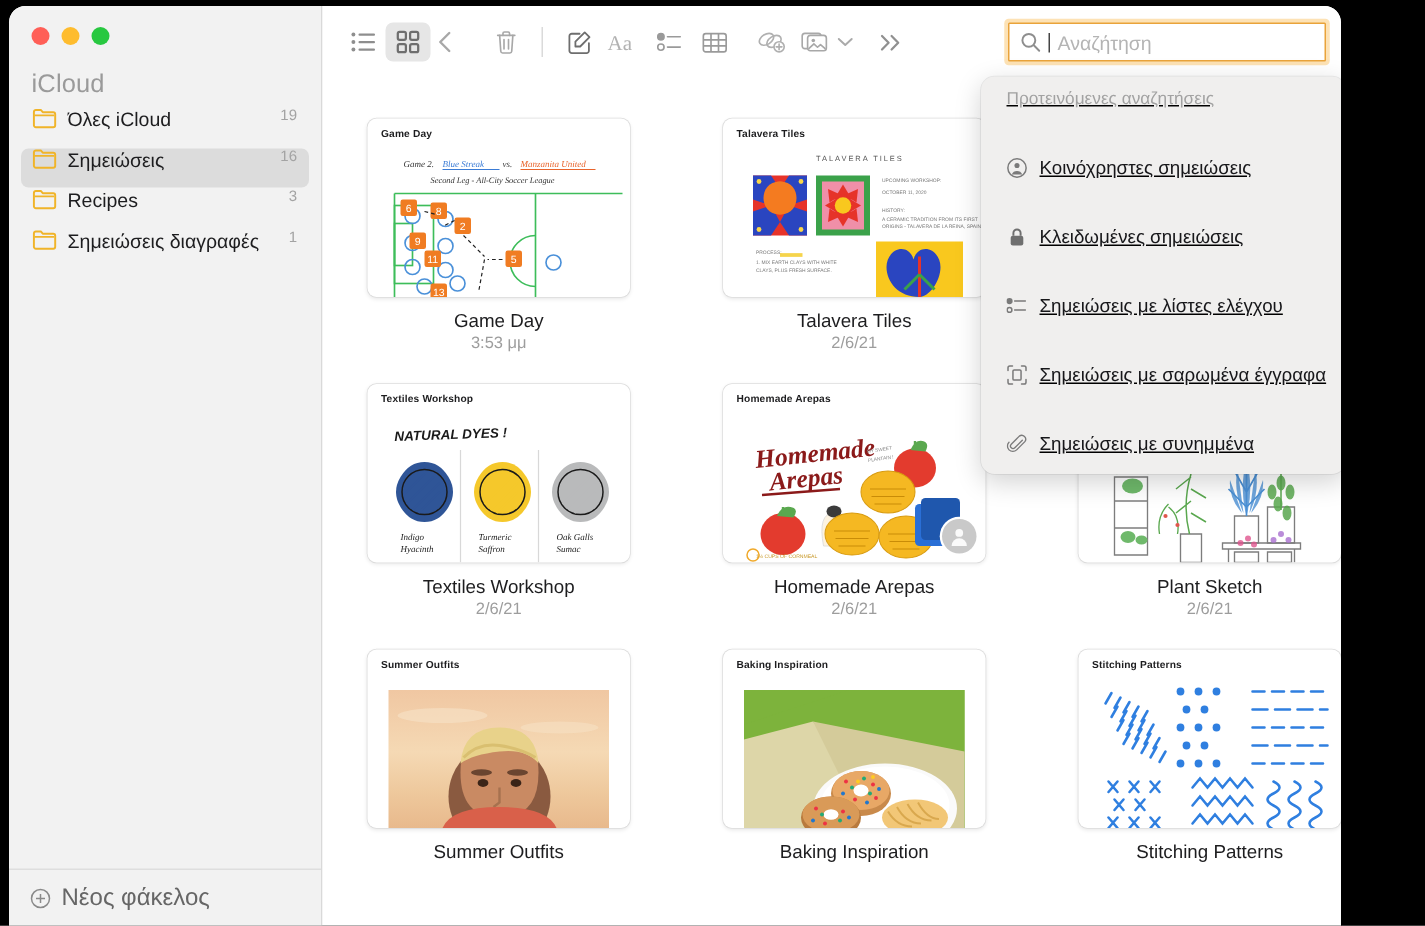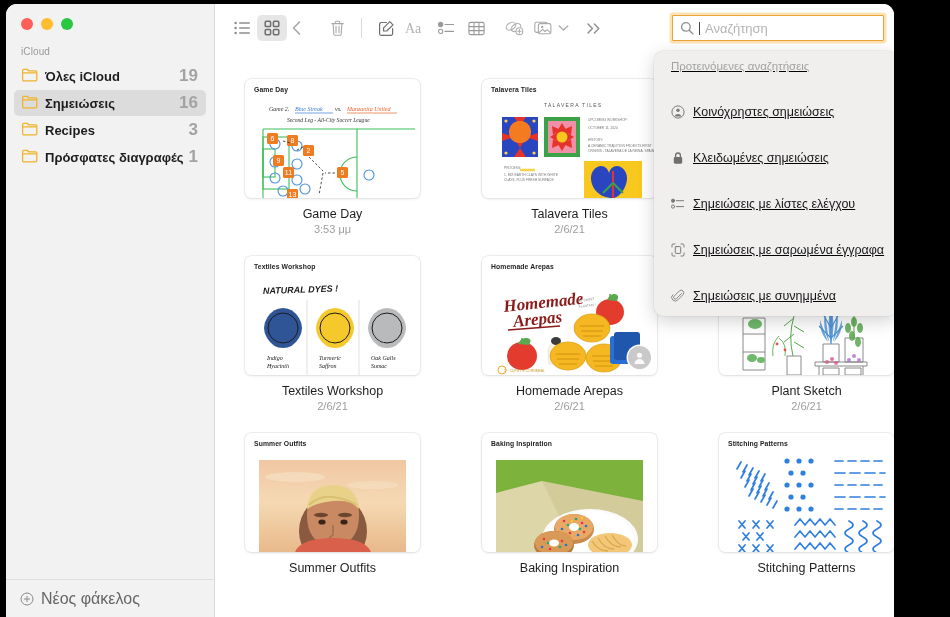--- a/index.html
+++ b/index.html
@@ -33,41 +33,40 @@
   .traffic {
     display: flex; gap: 8px;
     padding: 14px 0 0 15px;
   }
   .light { width: 12px; height: 12px; border-radius: 50%; }
   .light.red    { background: #ff5f57; }
   .light.yellow { background: #febc2e; }
   .light.green  { background: #28c840; }
 
   .sb-section {
-    font-size: 10px;
+    font-size: 17px;
     color: #9a9a9a;
     padding: 16px 0 5px 15px;
     letter-spacing: 0.1px;
   }
   .sb-item {
-    display: flex; align-items: center;
+    display: flex; align-items: flex-start;
     height: 26px;
     margin: 1px 8px;
     padding: 0 8px 0 7px;
     border-radius: 5px;
     cursor: default;
-    font-weight: bold;
   }
   .sb-item.selected { background: #dcdcdc; }
   .sb-icon { width: 17px; height: 17px; flex: none; margin-right: 7px; }
   .sb-label {
     font-size: 13px; color: #1d1d1f;
     flex: 1; white-space: nowrap; overflow: hidden;
   }
-  .sb-count { font-size: 17px; color: #a3a3a3; }
+  .sb-count { font-size: 10px; color: #a3a3a3; }
 
   .new-folder {
     position: absolute;
     left: 0; bottom: 0;
     width: 100%;
     height: 38px;
     display: flex; align-items: center;
     padding-left: 14px;
     gap: 7px;
     border-top: 0.5px solid #dedede;
@@ -253,21 +252,21 @@
           <span class="sb-label">Recipes</span>
           <span class="sb-count">3</span>
         </div>
         <div class="sb-item">
           <span class="sb-icon">
             <svg width="17" height="14" viewBox="0 0 17 14">
               <path d="M1.6 2.6a1.3 1.3 0 0 1 1.3-1.3h3.3l1.3 1.5h7a1.3 1.3 0 0 1 1.3 1.3v7.4a1.3 1.3 0 0 1-1.3 1.3H2.9a1.3 1.3 0 0 1-1.3-1.3z" fill="none" stroke="#f0b429" stroke-width="1.3" stroke-linejoin="round"></path>
               <path d="M1.9 4.9h13.2" stroke="#f0b429" stroke-width="1.2"></path>
             </svg>
           </span>
-          <span class="sb-label">Πρόσφατες διαγραφές</span>
+          <span class="sb-label">Σημειώσεις διαγραφές</span>
           <span class="sb-count">1</span>
         </div>
       </div>
 
     <div class="new-folder">
       <span>
         <svg width="14" height="14" viewBox="0 0 14 14">
           <circle cx="7" cy="7" r="6" fill="none" stroke="#8a8a8a" stroke-width="1"></circle>
           <line x1="7" y1="4" x2="7" y2="10" stroke="#8a8a8a" stroke-width="1"></line>
           <line x1="4" y1="7" x2="10" y2="7" stroke="#8a8a8a" stroke-width="1"></line>

